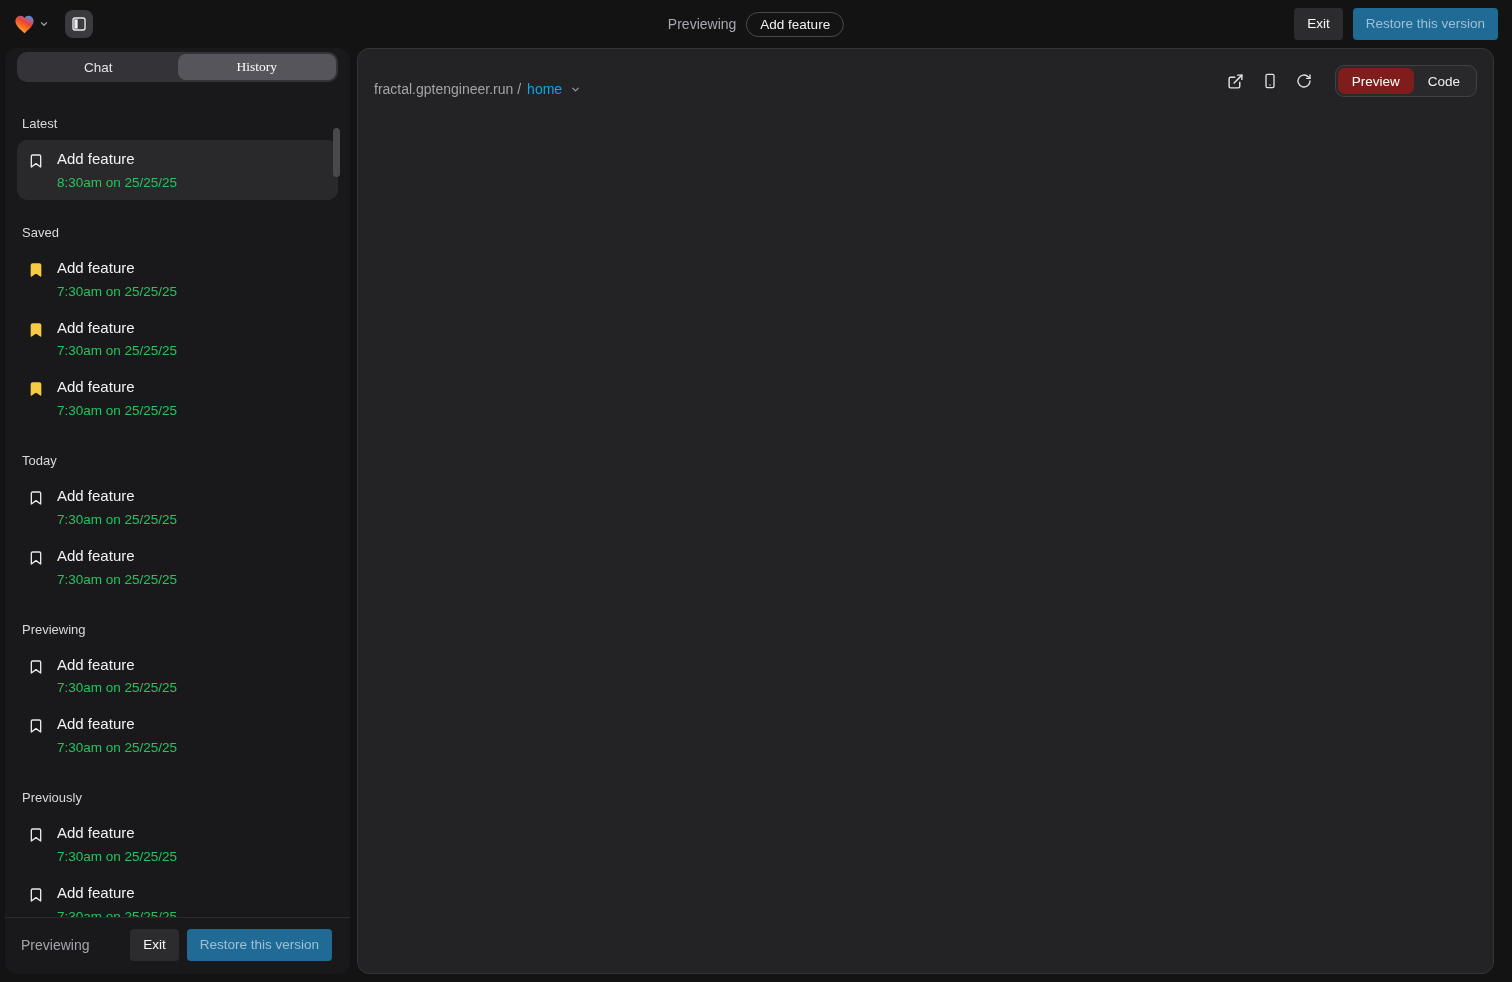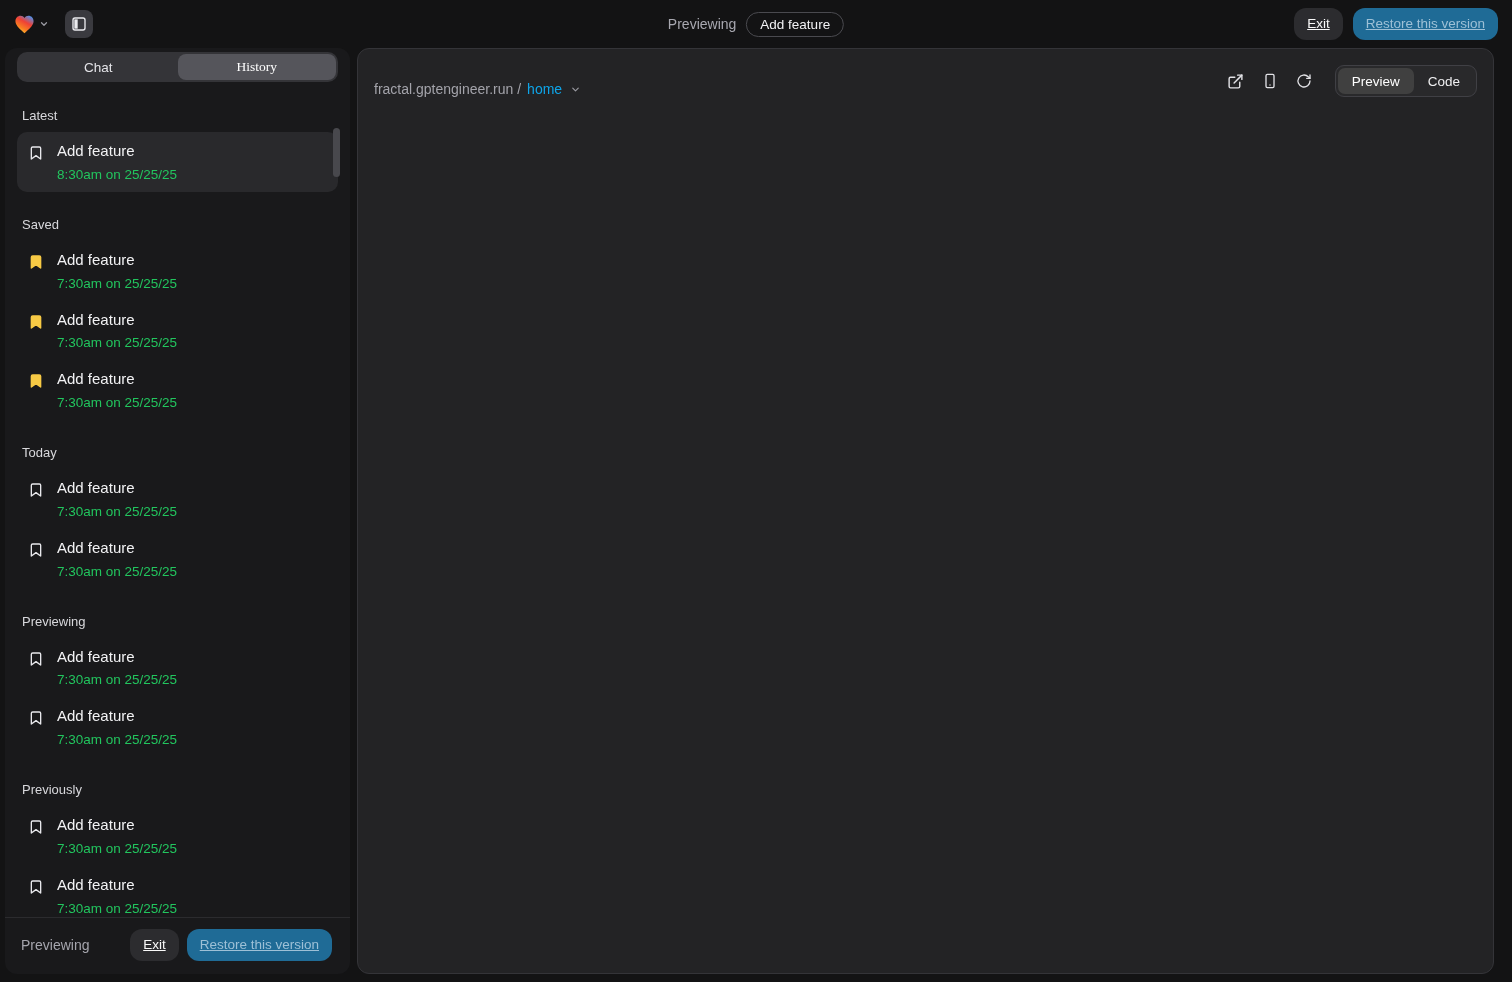--- a/index.html
+++ b/index.html
@@ -19,31 +19,31 @@
   .logo-heart svg { display:block; }
   .chev-sm { color:#9a9aa2; display:flex; }
   .panel-toggle { width:28px; height:28px; margin-left:10px; border-radius:8px; background:#3a3a3f;
     display:flex; align-items:center; justify-content:center; color:#ececf0; }
   .topbar-center { position:absolute; left:50%; transform:translateX(-50%);
     display:flex; align-items:center; gap:10px; }
   .muted { color:#a8a8b0; font-size:14px; }
   .version-pill { border:1px solid #4a4a4f; border-radius:999px; padding:4px 13px;
     font-size:13.5px; font-weight:500; color:#f2f2f4; }
   .topbar-right { margin-left:auto; display:flex; align-items:center; gap:10px; }
-  .btn { border-radius:12px; padding:8px 13px; font-size:13.5px; font-weight:500; line-height:1.2;text-decoration:underline; }
+  .btn { border-radius:4px; padding:8px 13px; font-size:13.5px; font-weight:500; line-height:1.2; }
   .btn-dark { background:#2c2c2f; color:#fafafa; }
   .btn-accent { background:var(--accent,#1f6b96); color:#9dc0d6; }
 
   
   .layout { display:flex; gap:7px; padding:0 18px 8px 5px; height:934px; }
 
   
   .sidebar { width:345px; flex:none; background:#19191b; border-radius:12px;
     display:flex; flex-direction:column; position:relative; }
-  .tabs { margin:4px 12px 0; background:#343438; border-radius:10px; padding:2px;
+  .tabs { margin:4px 12px 8px; background:#343438; border-radius:10px; padding:2px;
     display:flex; height:30px; }
   .tab { flex:1; border-radius:8px; font-size:13.5px; color:#e4e4e8; font-weight:400; }
   .tab.active { background:#55555b; color:#ffffff;font-family:Liberation Serif, serif; }
 
   .history-list { flex:1; overflow:hidden; padding:0 12px 0 12px; }
   .section-label { font-size:13px; color:#d8d8dc; margin:25px 5px 9px; }
   .section-label:first-child { margin-top:26px; }
   .history-item { display:flex; align-items:flex-start; gap:13px; padding:10px 10px 10px 11px;
     border-radius:10px; }
   .history-item.highlight { background:#29292c; }
@@ -67,21 +67,21 @@
   .url-selector { display:flex; align-items:center; gap:6px; font-size:14px; }
   .url-host { color:#a3a3aa; }
   .url-page { color:#0ea5e9; font-weight:500; }
   .url-selector .chev-sm { margin-left:2px; }
   .header-actions { margin-left:auto; display:flex; align-items:center; gap:4px; }
   .icon-btn { width:30px; height:30px; display:flex; align-items:center; justify-content:center;
     color:#e2e2e6; border-radius:6px; }
   .seg { margin-left:12px; display:flex; background:#29292b; border:1px solid #404045;
     border-radius:9px; padding:2px; height:32px; }
   .seg-btn { padding:0 14px; border-radius:7px; font-size:13.5px; color:#f0f0f2; font-weight:500; }
-  .seg-btn.active { background:#404040; color:#ffffff; }
+  .seg-btn.active { background:#7f1d1d; color:#ffffff; }
   .preview-content { flex:1; }
 </style>
 </head>
 <body>
 
 <div class="topbar">
   <div class="topbar-left">
     <div class="logo-btn">
       <span class="logo-heart">
         <svg width="21" height="19" viewBox="0 0 24 22">

